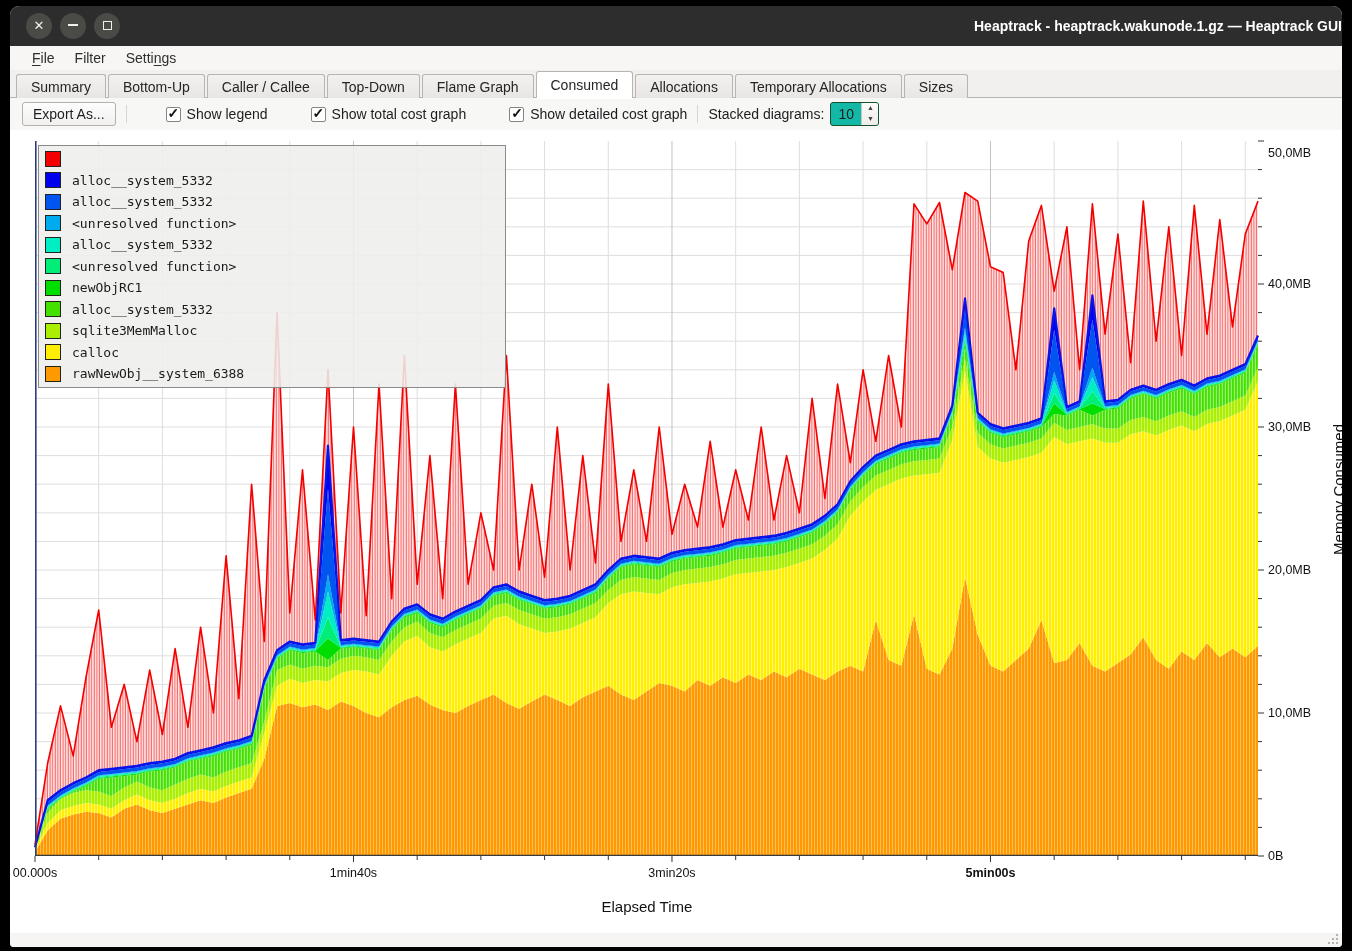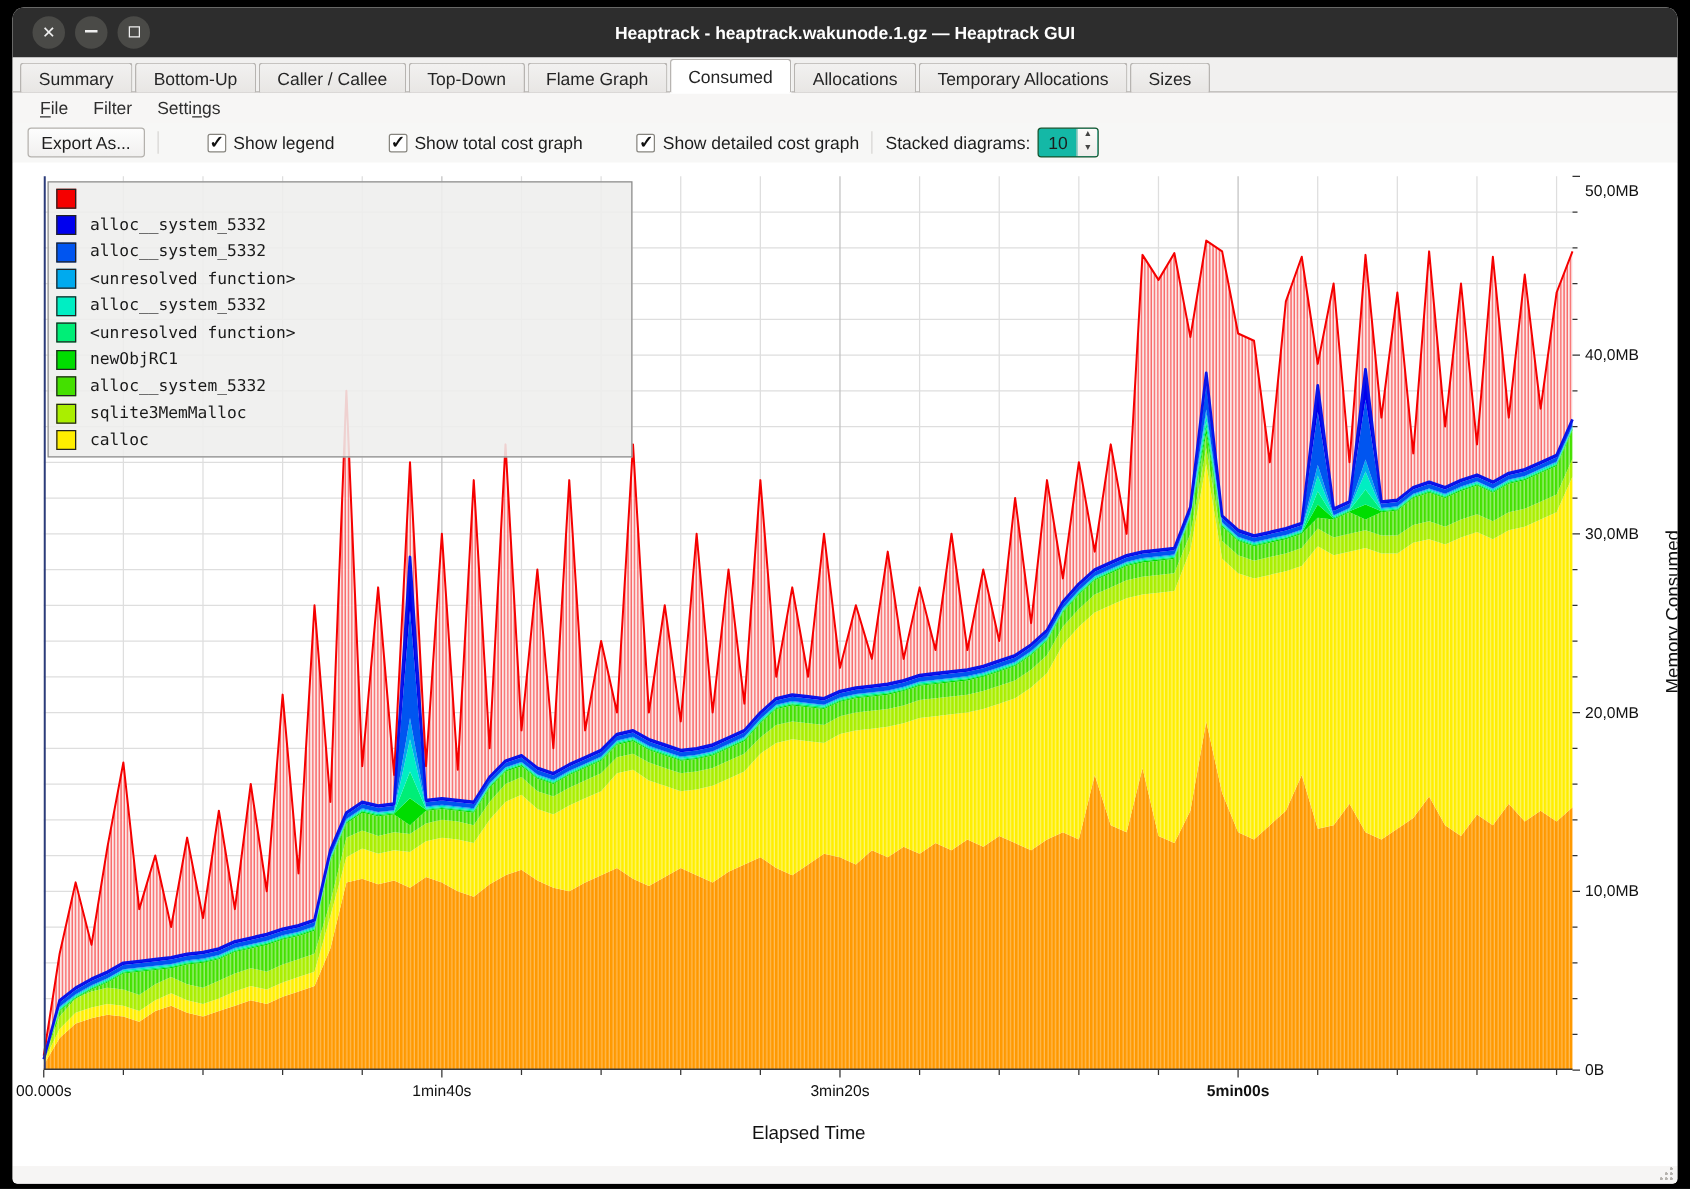--- a/index.html
+++ b/index.html
@@ -10,21 +10,21 @@
 
   
   #titlebar { position:relative; height:40px; background:#2d2d2d; }
   .winbtn { position:absolute; top:14px; width:26px; height:26px; margin-top:-13px; top:50%;
     border-radius:50%; background:#4a4a47; color:#efefef; text-align:center;
     line-height:26px; font-size:13px; cursor:default; }
   #btn-close{ left:16px; } #btn-min{ left:50px; } #btn-max{ left:84px; }
   #btn-max span{ display:inline-block; width:9px; height:9px; border:1.5px solid #efefef; margin-top:8px; }
   #btn-min span{ display:inline-block; width:10px; border-top:2px solid #efefef; vertical-align:4px;}
   #window-title { position:absolute; left:0; right:0; top:0; height:40px; line-height:40px;
-    text-align:center; color:#fff; font-size:14px; font-weight:bold; }
+    text-align:right; color:#fff; font-size:14px; font-weight:bold; }
 
   
   #menubar { height:24px; background:#f7f6f5; display:flex; align-items:center;
     padding-left:12px; font-size:14px; color:#2e2e2e; }
   .menu-item { padding:2px 10px; cursor:default; }
   .menu-item u { text-decoration:underline; text-underline-offset:2px; }
 
   
   #tabbar { height:28px; background:#f1f0ef; display:flex; align-items:flex-end;
     padding-left:6px; position:relative; }
@@ -88,36 +88,36 @@
 
 <div id="window">
 
   <div id="titlebar">
     <div id="btn-close" class="winbtn">✕</div>
     <div id="btn-min" class="winbtn"><span></span></div>
     <div id="btn-max" class="winbtn"><span></span></div>
     <div id="window-title">Heaptrack - heaptrack.wakunode.1.gz — Heaptrack GUI</div>
   </div>
 
+  <div id="menubar">
+      <div class="menu-item"><u>F</u>ile</div>
+      <div class="menu-item">Filter</div>
+      <div class="menu-item">Setti<u>n</u>gs</div>
+    </div>
+
   <div id="tabbar">
       <div class="tab">Summary</div>
       <div class="tab">Bottom-Up</div>
       <div class="tab">Caller / Callee</div>
       <div class="tab">Top-Down</div>
       <div class="tab">Flame Graph</div>
       <div class="tab active">Consumed</div>
       <div class="tab">Allocations</div>
       <div class="tab">Temporary Allocations</div>
       <div class="tab">Sizes</div>
-    </div>
-
-  <div id="menubar">
-      <div class="menu-item"><u>F</u>ile</div>
-      <div class="menu-item">Filter</div>
-      <div class="menu-item">Setti<u>n</u>gs</div>
     </div>
 
   <div id="toolbar">
     <button id="export-btn">Export As...</button>
     <div class="tb-sep"></div>
     <span id="cbx-slot" style="display:flex;gap:14px;align-items:center;">
         <div class="cbx">
           <div class="box checked"></div>
           <span>Show legend</span>
         </div>
@@ -321,20 +321,24 @@
           <div class="legend-label">alloc__system_5332</div>
         </div>
         <div class="legend-row">
           <div class="legend-swatch" style="background: rgb(170, 238, 0);"></div>
           <div class="legend-label">sqlite3MemMalloc</div>
         </div>
         <div class="legend-row">
           <div class="legend-swatch" style="background: rgb(255, 238, 0);"></div>
           <div class="legend-label">calloc</div>
         </div>
+        <div class="legend-row">
+          <div class="legend-swatch" style="background: rgb(255, 153, 0);"></div>
+          <div class="legend-label">rawNewObj__system_6388</div>
+        </div>
       </div>
   </div>
 
   <div id="statusbar">
     <div id="resize-grip"></div>
   </div>
 
 </div>
 
 </body></html>

